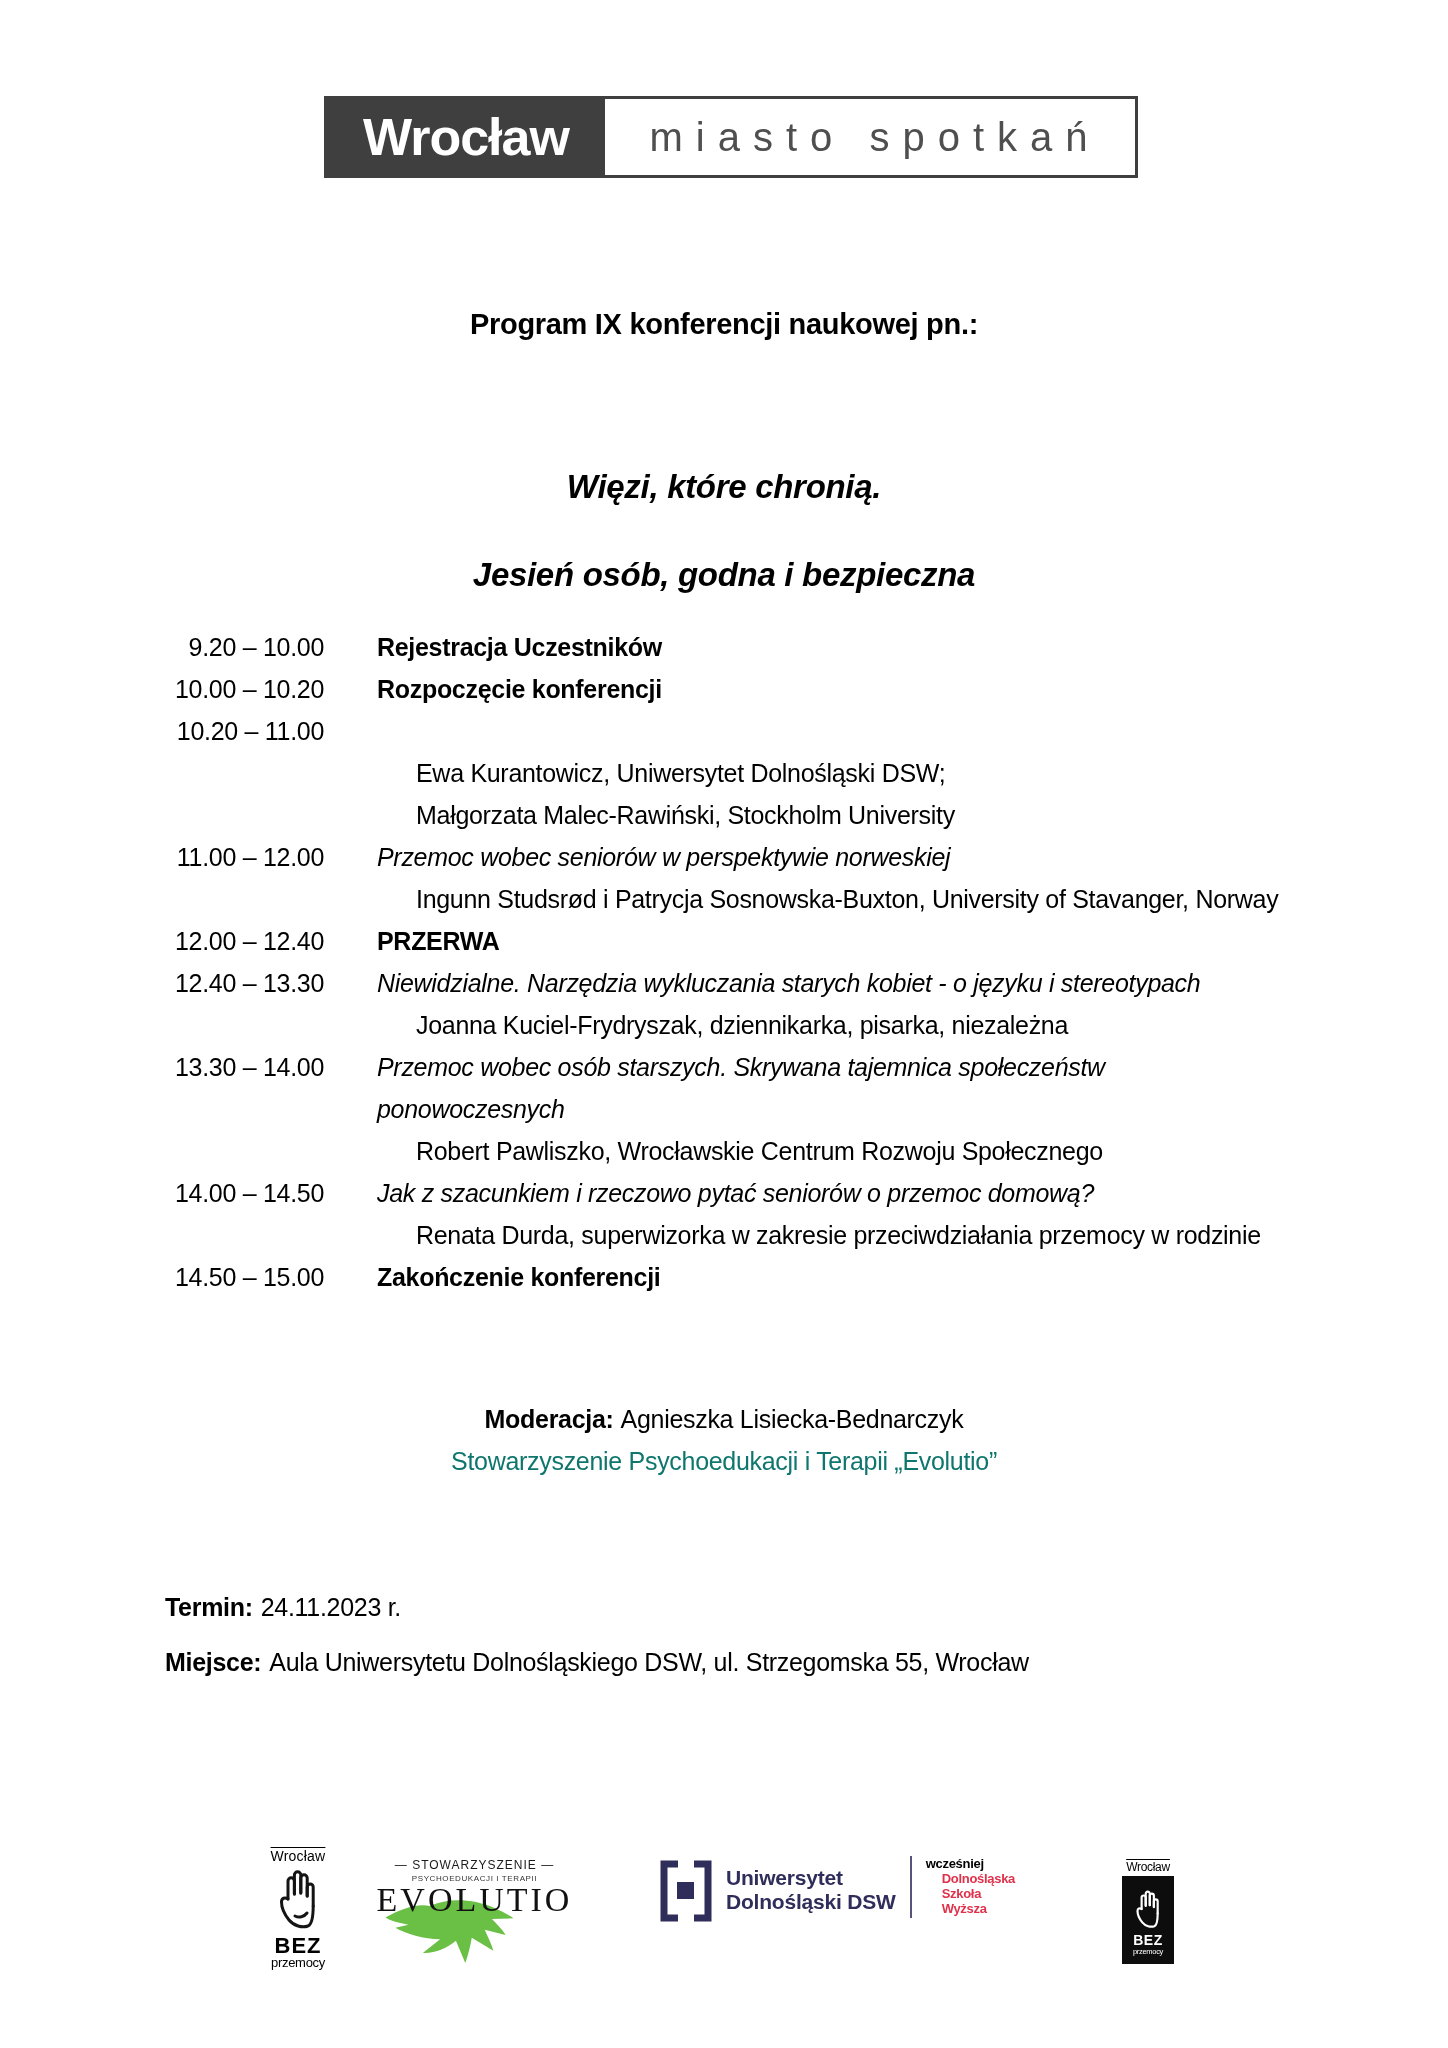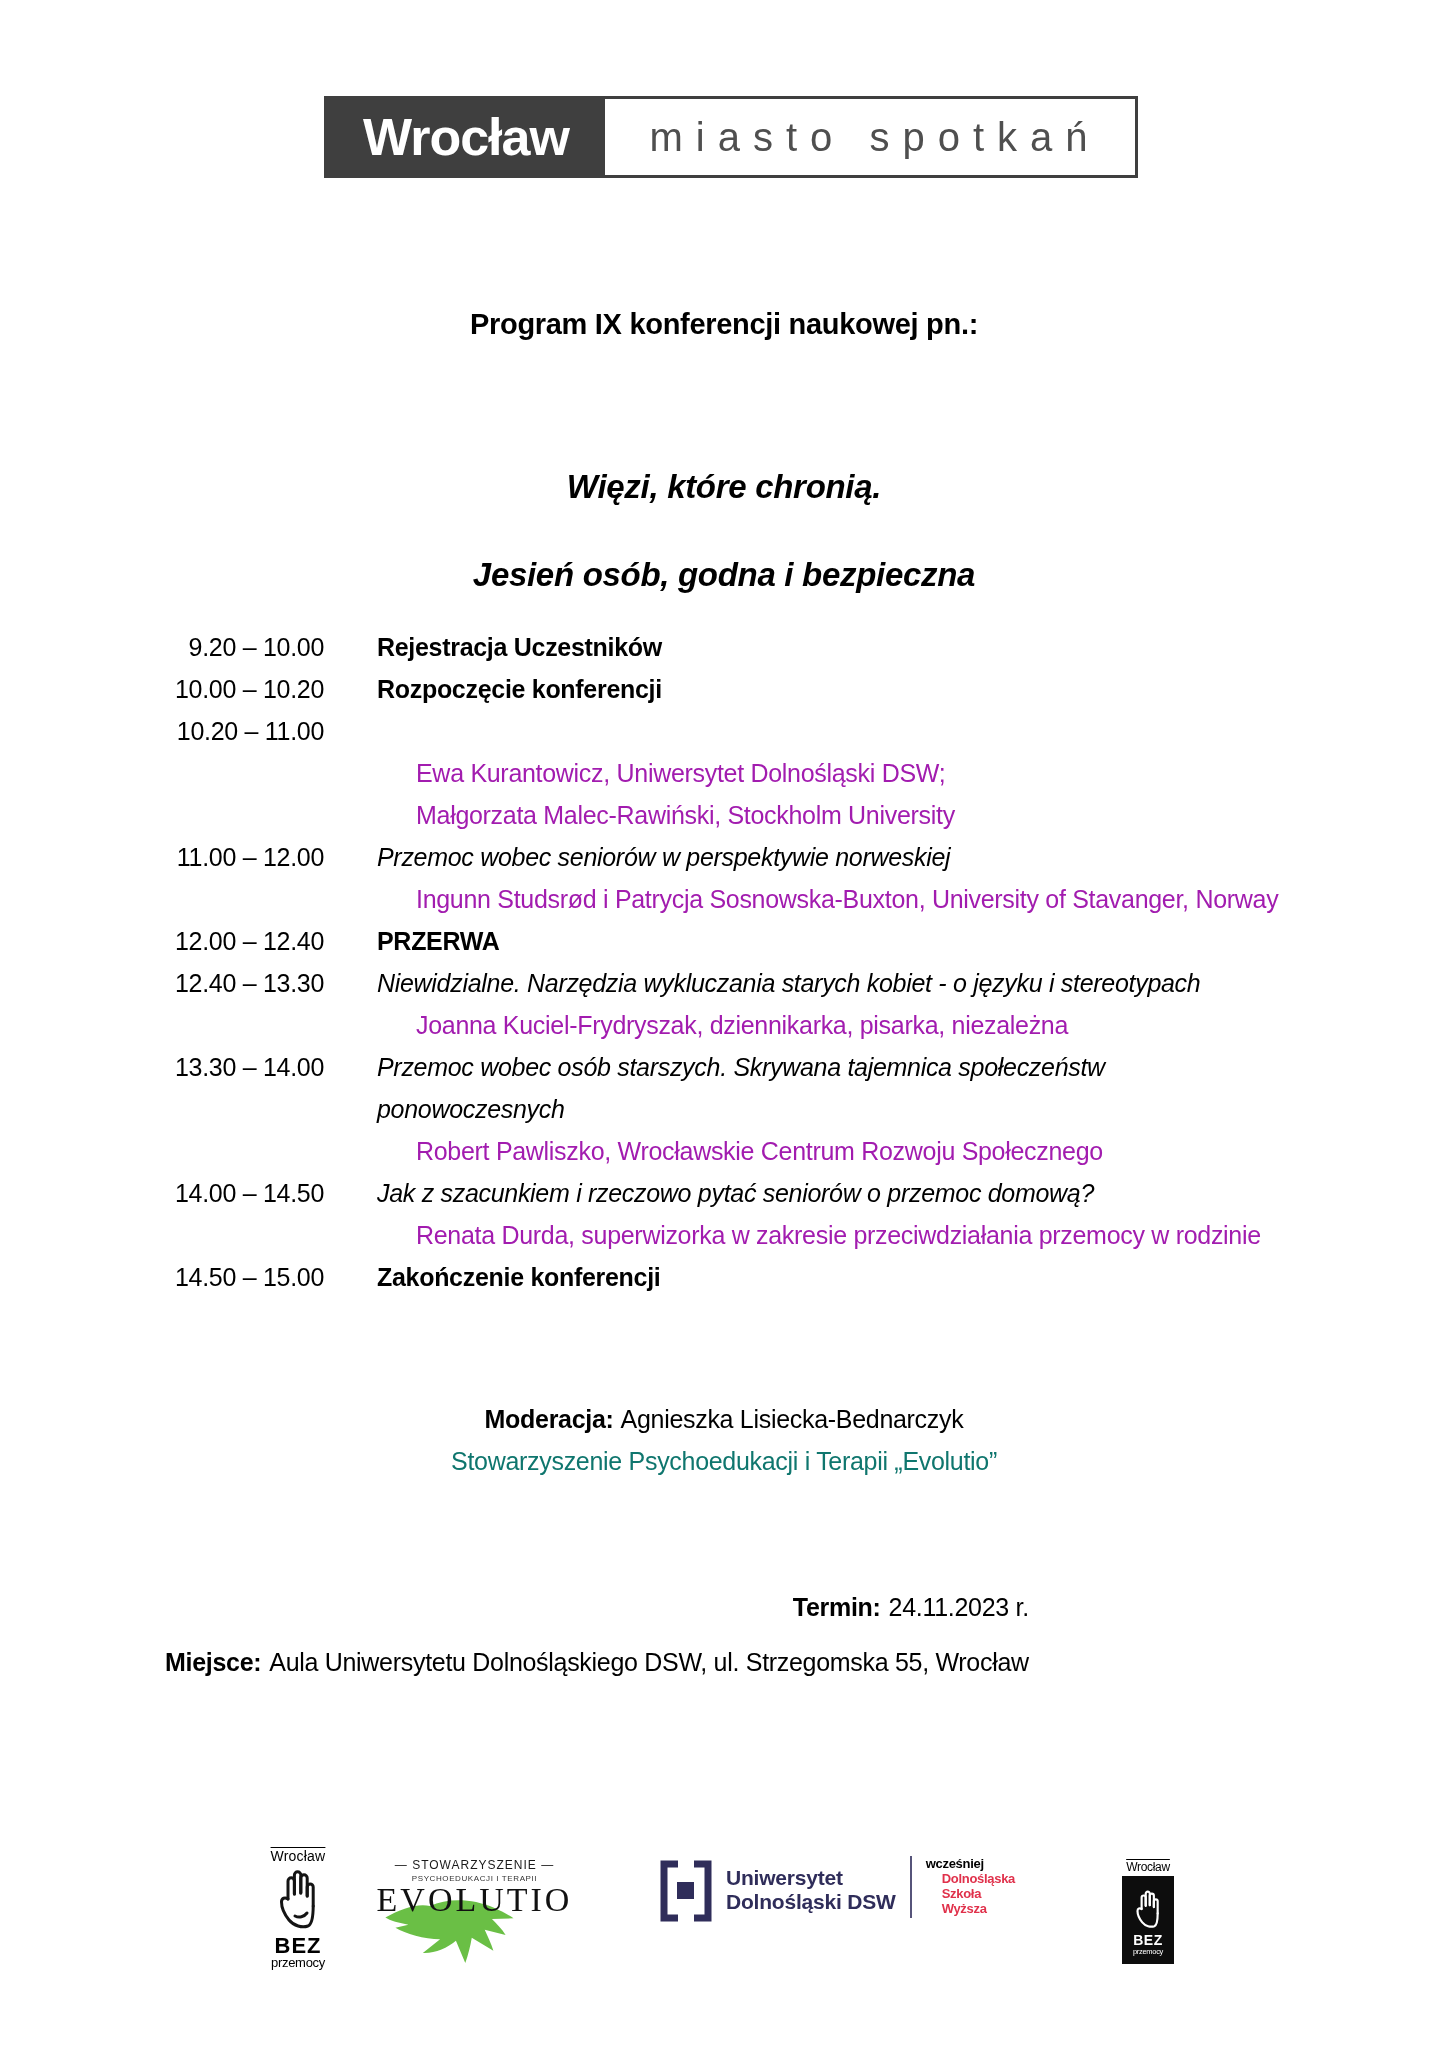--- a/index.html
+++ b/index.html
@@ -28,35 +28,35 @@
     font-size:33px; font-weight:bold; font-style:italic; }
   .conf-title.l1 { top:468px; }
   .conf-title.l2 { top:556px; }
 
   
   .schedule { position:absolute; left:162px; top:626px; width:1180px; font-size:25px; }
   .row-line { display:flex; line-height:42px; }
   .time { width:162px; text-align:right; white-space:nowrap; }
   .sess-title { margin-left:53px; white-space:nowrap; }
   .cont-line { margin-left:215px; line-height:42px; white-space:nowrap; }
-  .speaker { margin-left:254px; line-height:42px; color:#a21caf; white-space:nowrap; }
+  .speaker { margin-left:254px; line-height:42px; color:#000000; white-space:nowrap; }
   .b { font-weight:bold; }
   .i { font-style:italic; }
 
   
   .moderation { position:absolute; left:0; top:1398px; width:100%; text-align:center;
     font-size:25px; }
   .moderation .line { line-height:42px; }
   .moderation .lbl { font-weight:bold; }
   .moderation .org { color:#0f766e; }
   .moderation .name { margin-left:7px; }
 
   
   .details { position:absolute; left:165px; top:1580px; font-size:25px; }
-  .details .line { line-height:55px;text-align:right; }
+  .details .line { line-height:55px; }
   .details .lbl { font-weight:bold; }
   .details .val { margin-left:8px; }
 
   
   .flogo { position:absolute; text-align:center; }
   .bez { left:262px; top:1848px; width:72px; }
   .bez .city { font-size:14px; text-decoration:overline; letter-spacing:0.2px; }
   .bez .hand { margin-top:2px; }
   .bez .big { font-size:22px; font-weight:900; letter-spacing:1px; line-height:20px; }
   .bez .small { font-size:13px; line-height:14px; }

